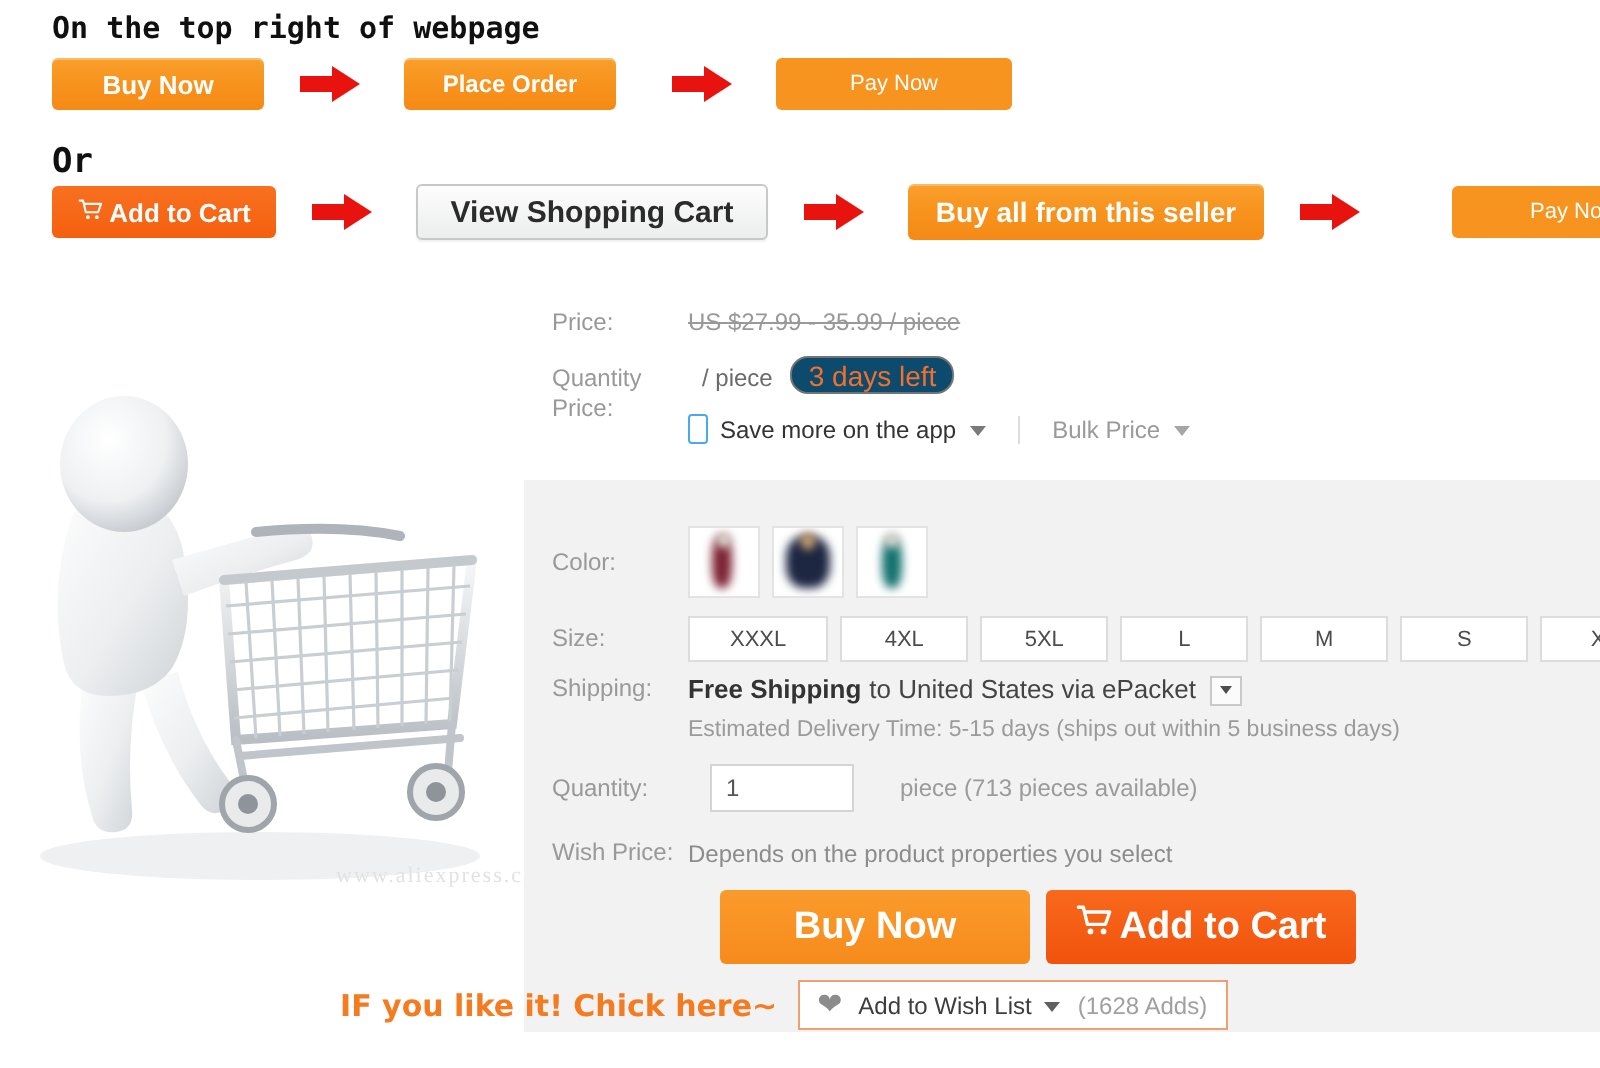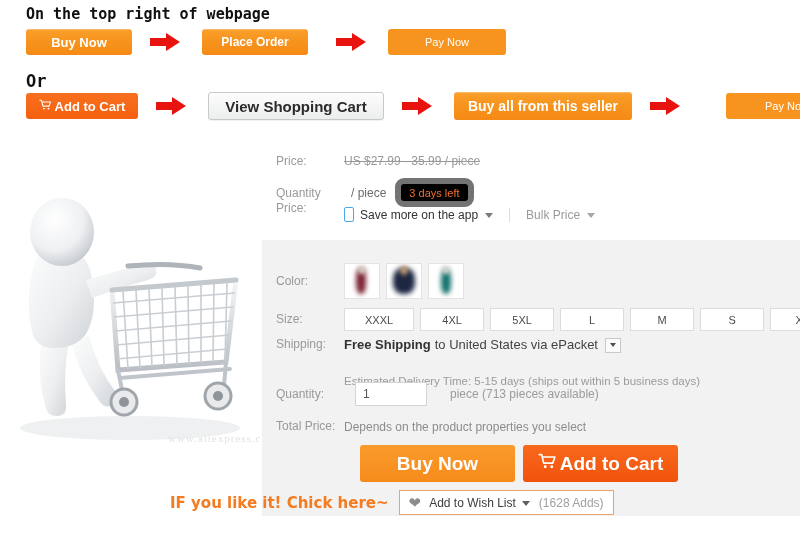--- a/index.html
+++ b/index.html
@@ -185,25 +185,25 @@
     font-size: 12px;
     margin-left: 7px;
   }
   .days-left {
     display: inline-flex;
     align-items: center;
     justify-content: center;
     margin-left: 9px;
     height: 17px;
     padding: 0 8px;
-    border: 6px solid #737373;
+    border: 1px solid #737373;
     border-radius: 9px;
     color: #f2702a;
-    font-size: 11px;
-    background: #000000;
+    font-size: 14px;
+    background: #0c4a6e;
     white-space: nowrap;
   }
 
   .row-app { left: 262px; top: 75px; width: 520px; align-items: center; }
   .app-link {
     display: flex;
     align-items: center;
     color: #333333;
     font-size: 12px;
     white-space: nowrap;
@@ -306,21 +306,21 @@
   .ship-sel i {
     width: 0; height: 0;
     border-left: 3px solid transparent;
     border-right: 3px solid transparent;
     border-top: 4px solid #4d4d4d;
     display: block;
   }
   .ship-sub {
     font-size: 11.5px;
     color: #9b9b9b;
-    margin-top: 21px;
+    margin-top: 5px;
     line-height: 14px;
     white-space: nowrap;
   }
 
   .row-qty { left: 262px; top: 250px; width: 520px; align-items: center; gap: 11px; }
   .qty-input {
     width: 72px;
     height: 24px;
     background: #ffffff;
     border: 1px solid #d4d4d4;
@@ -629,21 +629,21 @@
     </div>
   </div>
 
   <div class="row row-qty">
     <div class="lbl">Quantity:</div>
     <input class="qty-input" type="text" value="1" style="">
     <span class="qty-note">piece (713 pieces available)</span>
   </div>
 
   <div class="row row-total">
-    <div class="lbl">Total Price:</div>
+    <div class="lbl">Wish Price:</div>
     <span class="total-note">Depends on the product properties you select</span>
   </div>
 
   <div class="actions">
     <div class="big-btn btn-buy-now-big">
       <span>Buy Now</span>
     </div>
     <div class="big-btn btn-add-cart-big">
       <span class="cart-glyph">
         <svg width="19" height="17" viewBox="0 0 16 14" fill="none" xmlns="http://www.w3.org/2000/svg">

